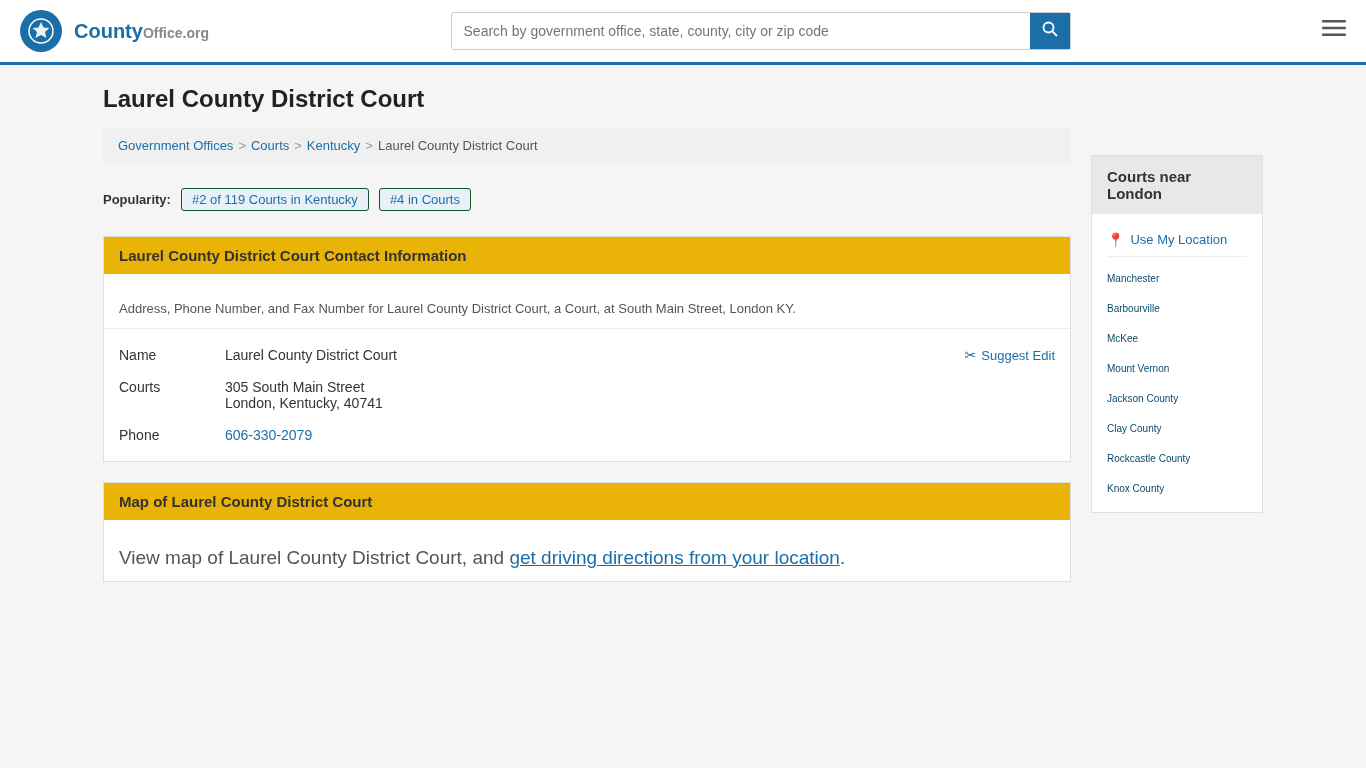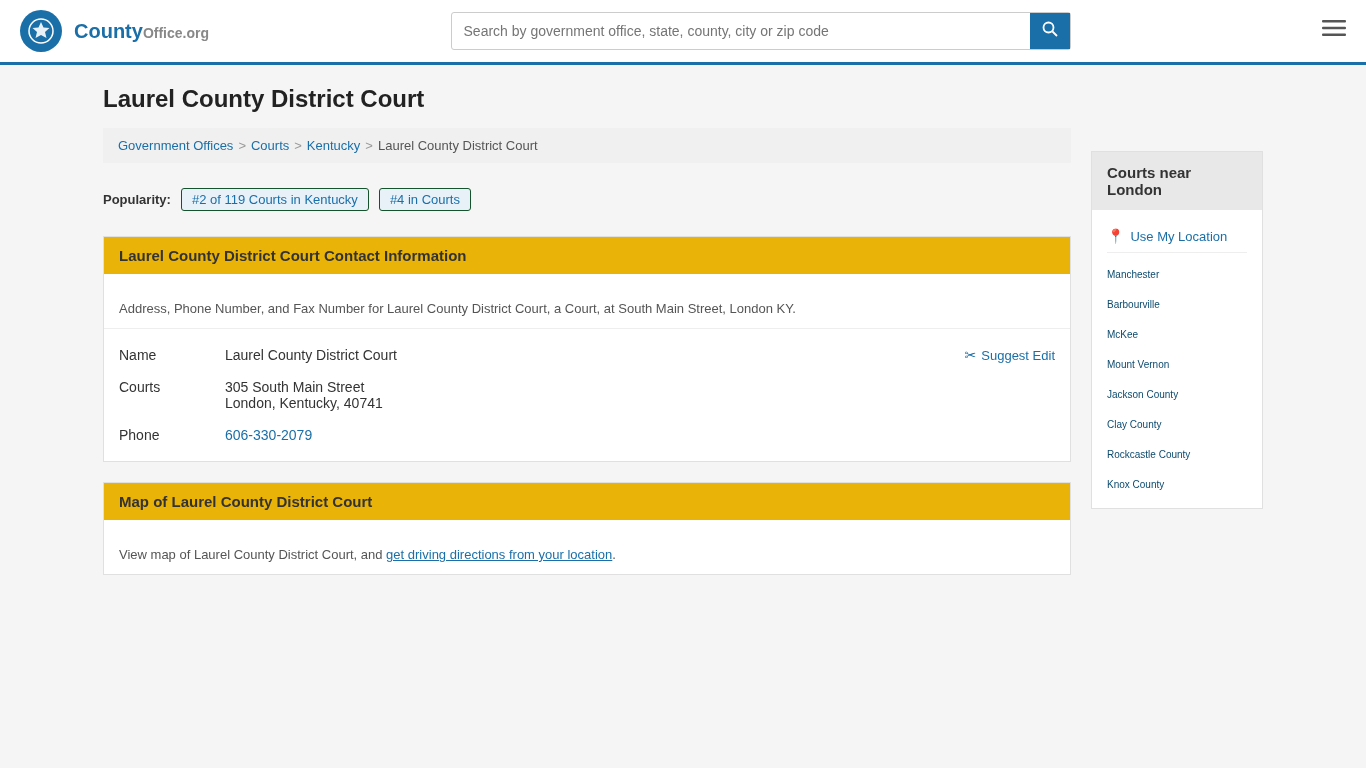--- a/index.html
+++ b/index.html
@@ -199,21 +199,21 @@
       font-size: 14px;
     }
 
     
     .map-section {
       background: #fff;
       border: 1px solid #e0e0e0;
     }
     .map-description {
       padding: 12px 15px;
-      font-size: 13px;
+      font-size: 19px;
       color: #555;
     }
     .map-description a {
       color: #1a6fa8;
       text-decoration: underline;
       cursor: pointer;
     }
 
     
     .sidebar-box {

